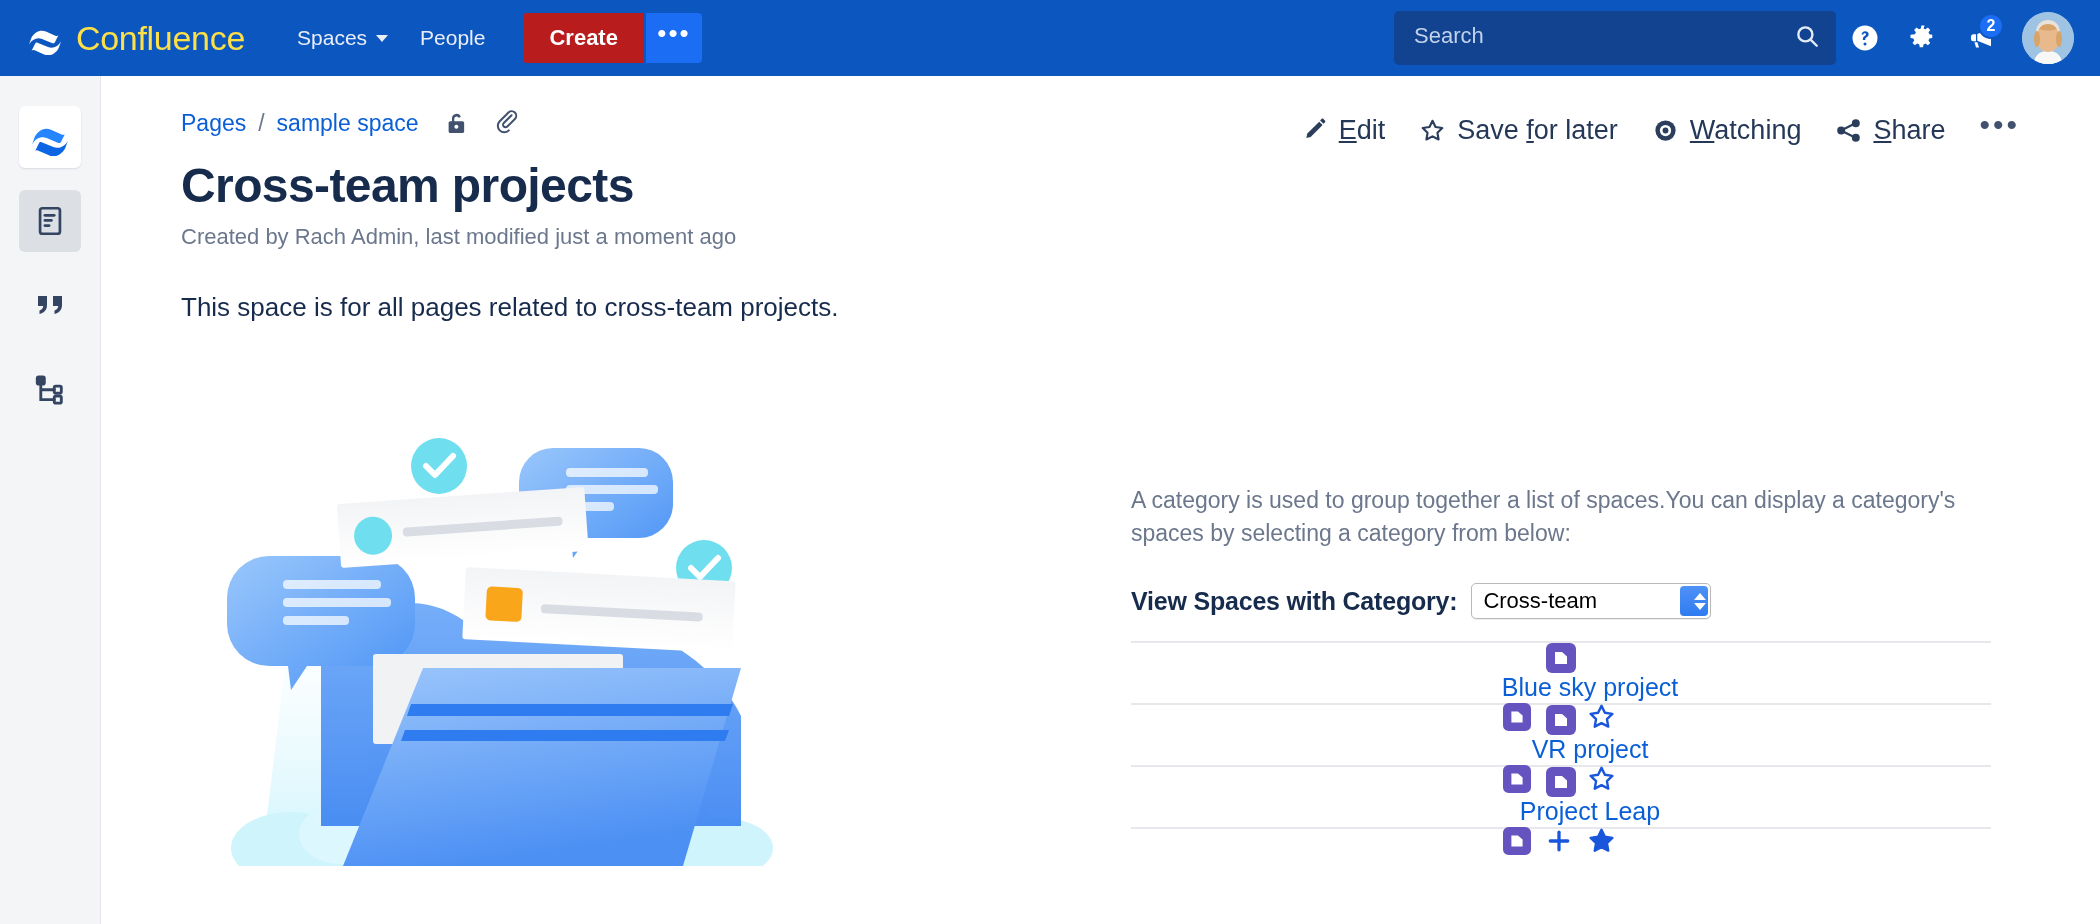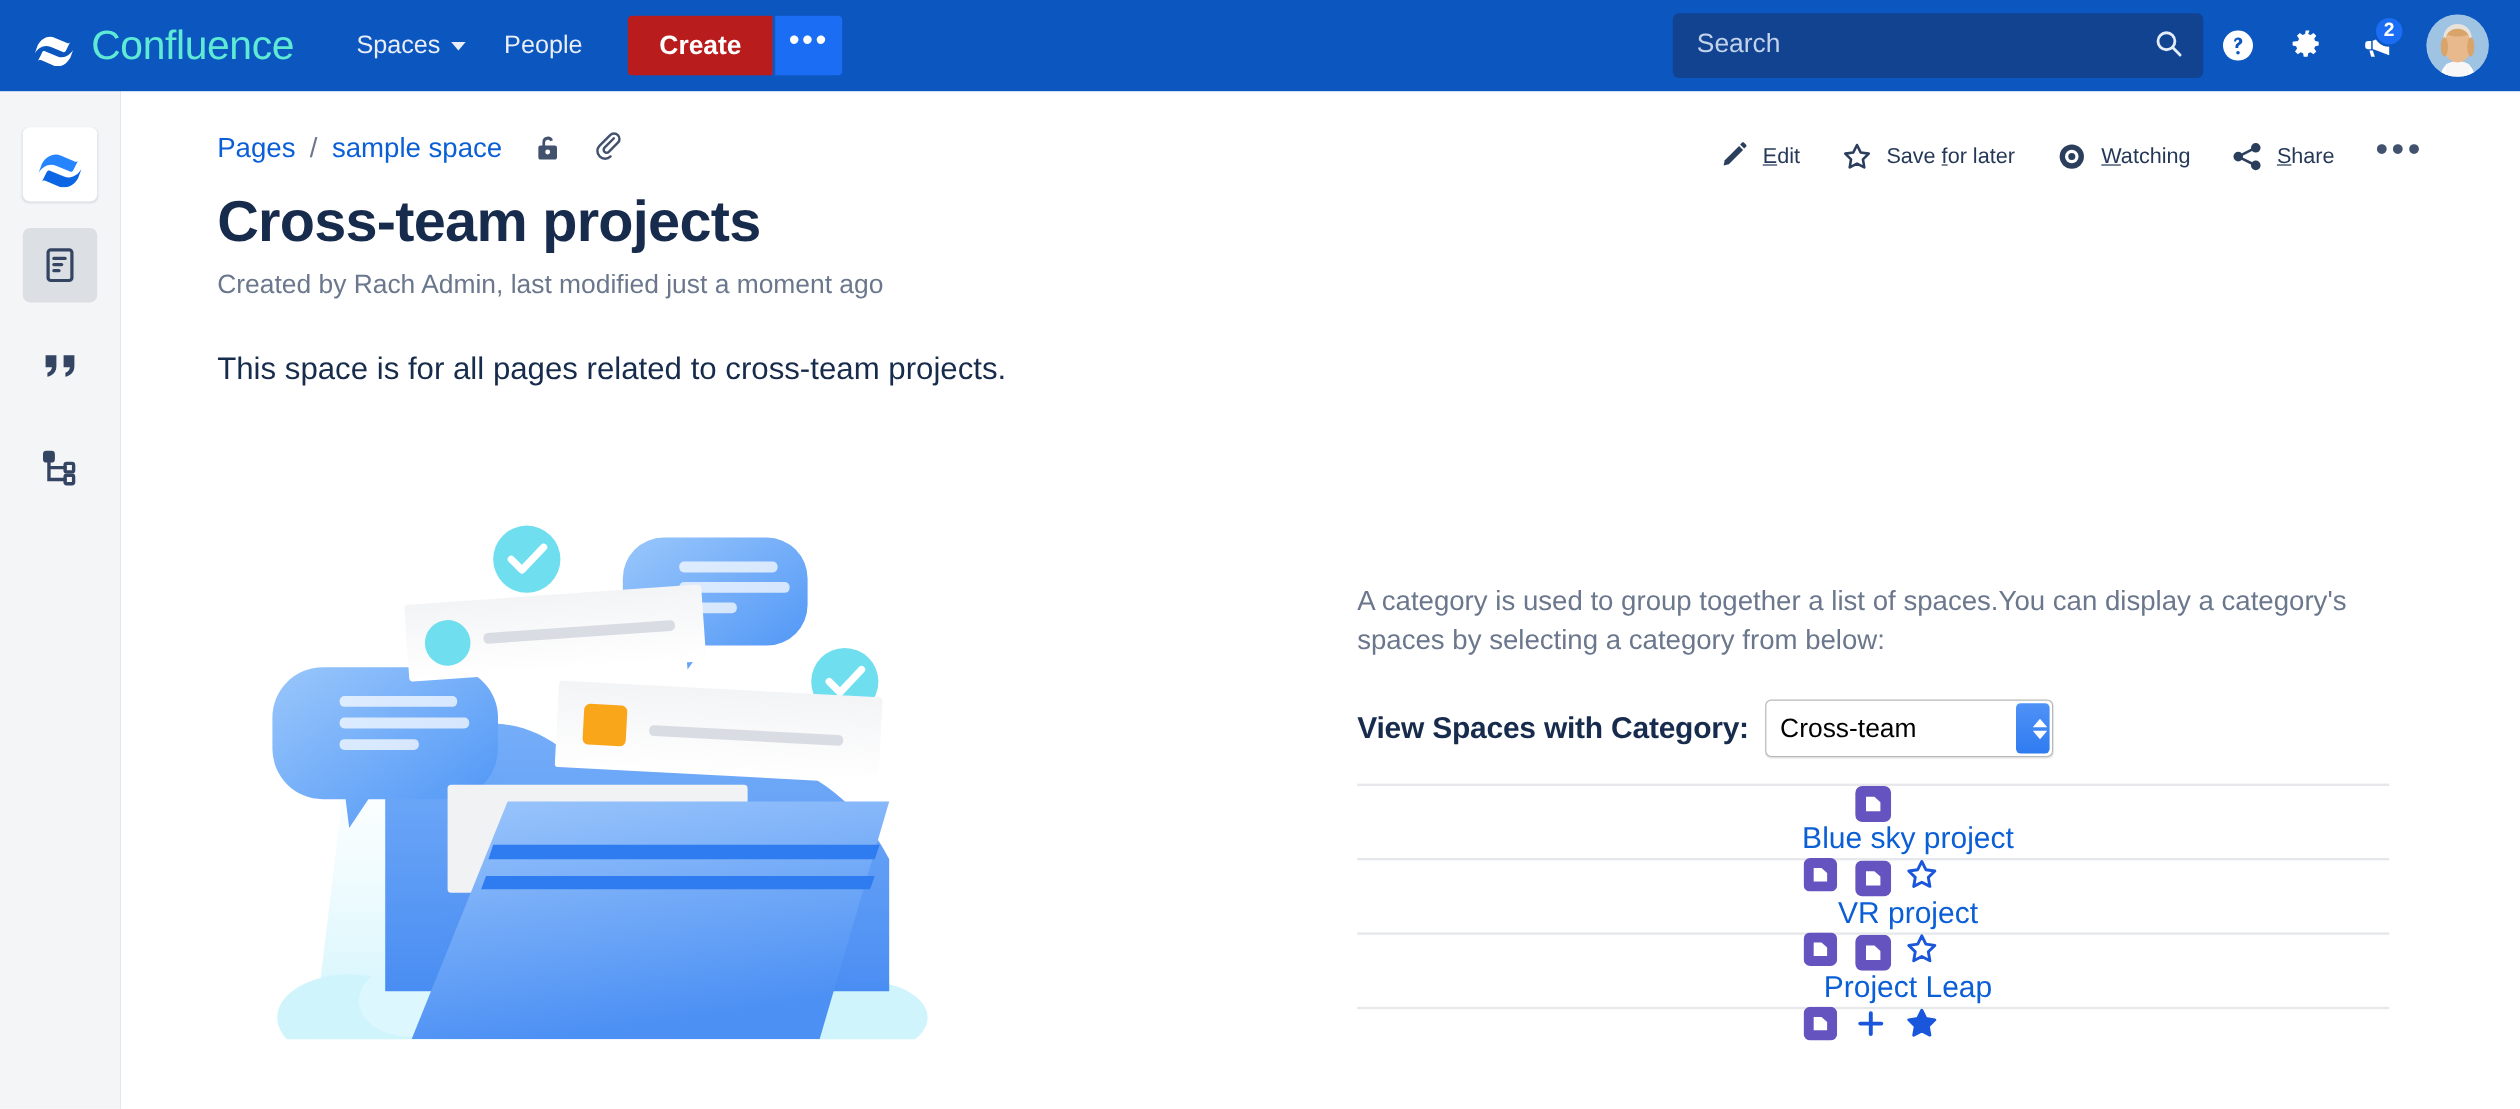--- a/index.html
+++ b/index.html
@@ -17,21 +17,21 @@
     background: #0C56C0;
     display: flex; align-items: center;
     z-index: 50;
   }
   .brand {
     display: flex; align-items: center; gap: 14px;
     margin-left: 28px;
   }
   .brand-logo { width: 34px; height: 34px; display: block; }
   .brand-text {
-    color: #5eead4; font-size: 34px; font-weight: 400;
+    color: #fde047; font-size: 34px; font-weight: 400;
     letter-spacing: -0.3px; line-height: 1;
   }
   .nav-links { display: flex; align-items: flex-end; margin-left: 36px; }
   .nav-link {
     color: #e9eef7; font-size: 21px; padding: 10px 16px;
     display: flex; align-items: center; gap: 9px; cursor: pointer;
     white-space: nowrap;
   }
   .chev-d {
     width: 0; height: 0; border-left: 6px solid transparent;
@@ -117,21 +117,21 @@
   .crumb-link { color: #0B5FD6; font-size: 23px; cursor: pointer; }
   .crumb-sep { color: #6b778c; font-size: 23px; }
   .crumb-ic { margin-left: 12px; cursor: pointer; display: flex; }
 
   .pageactions {
     position: absolute; top: 32px; right: 80px;
     display: flex; align-items: center; gap: 34px;
   }
   .pa {
     display: flex; align-items: center; gap: 11px;
-    color: #253858; font-size: 18px; cursor: pointer;
+    color: #253858; font-size: 27px; cursor: pointer;
   }
   .pa u { text-decoration: underline; }
   .pa-dots { color: #42526E; font-size: 30px; letter-spacing: 3px;
     cursor: pointer; padding-bottom: 10px; }
 
   .page-title {
     position: absolute; top: 82px; left: 80px;
     font-size: 48px; font-weight: bold; color: #172B4D;
     letter-spacing: -0.6px;
   }
@@ -150,21 +150,21 @@
 
   
   .rpanel { position: absolute; left: 1030px; top: 408px; width: 860px; }
   .rp-desc { font-size: 23px; color: #6B778C; line-height: 1.42; }
   .rp-selrow {
     display: flex; align-items: center; gap: 14px; margin-top: 34px;
   }
   .rp-sellabel { font-size: 25px; color: #172B4D; font-weight: bold;
     letter-spacing: -0.2px; }
   .macselect {
-    width: 240px; height: 48px; background: #fff;
+    width: 240px; height: 36px; background: #fff;
     border: 1px solid #b9b9b9; border-radius: 5px;
     display: flex; align-items: center; position: relative;
     box-shadow: 0 1px 1px rgba(0,0,0,.07); cursor: pointer;
   }
   .macselect span {
     font-size: 22px; color: #000; padding-left: 11px;
   }
   .macstep {
     position: absolute; right: 2px; top: 2px; bottom: 2px; width: 28px;
     background: linear-gradient(#4f92f7,#2f7bf0); border-radius: 4px;

